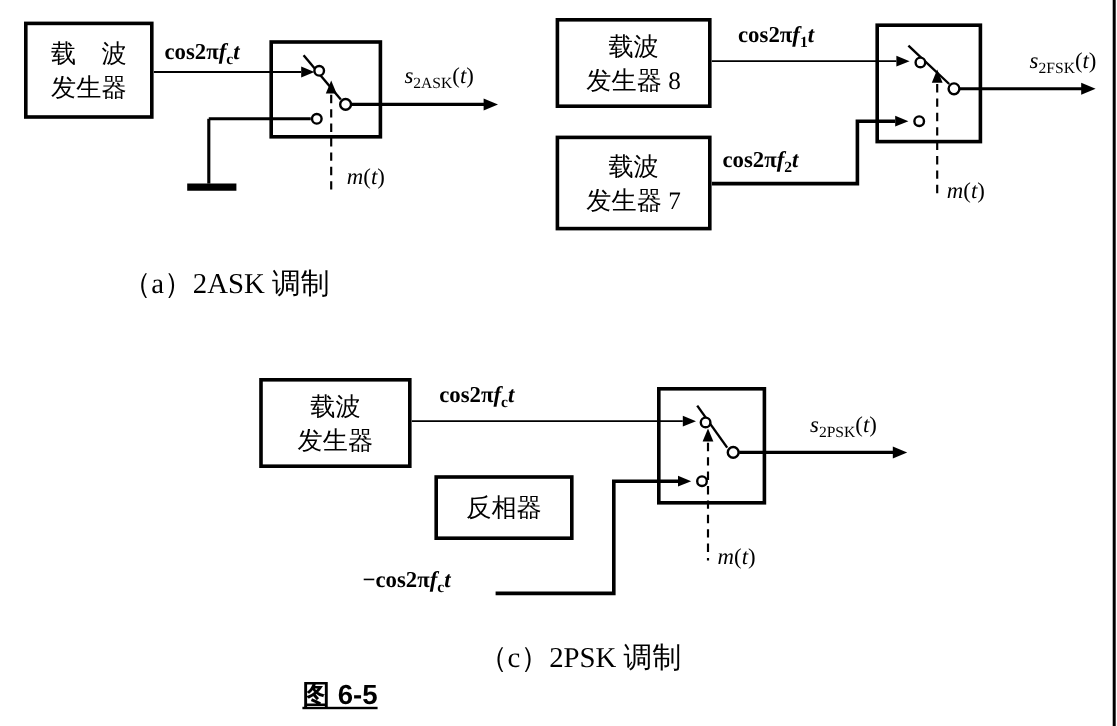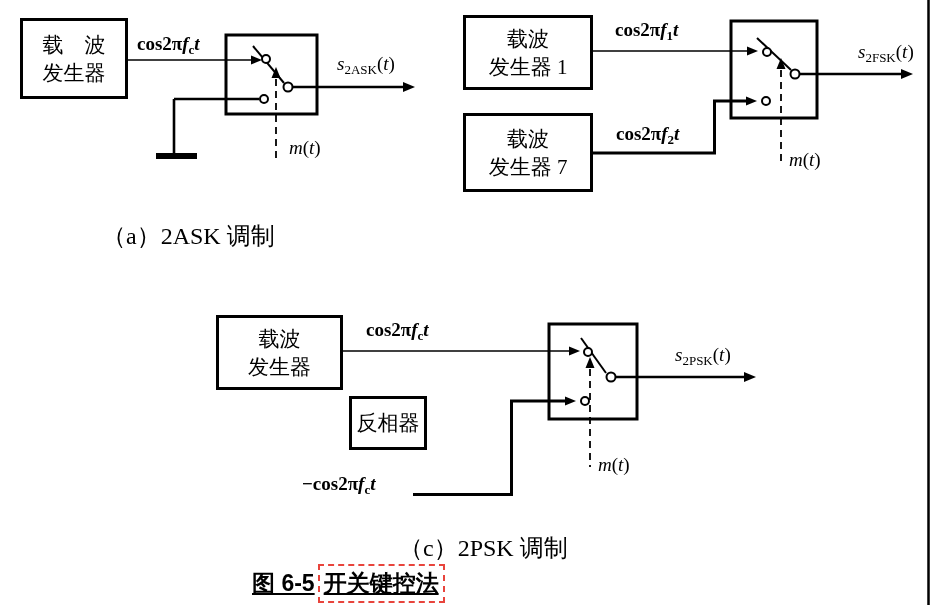--- a/index.html
+++ b/index.html
@@ -97,42 +97,41 @@
     <span>载　波</span>
     <span>发生器</span>
   </div>
   <div class="mlabel" style="left:137px;top:33px"><span>cos2π</span><i>f</i><sub>c</sub><i>t</i></div>
   <div class="slabel" style="left:337px;top:53px"><i>s</i><sub>2ASK</sub><span>(</span><i>t</i><span>)</span></div>
   <div class="slabel" style="left:289px;top:137px"><i>m</i><span>(</span><i>t</i><span>)</span></div>
   <div class="cap" style="left:102px;top:220px">（a）2ASK 调制</div>
 
   <div class="blockbox" style="left:463px;top:15px;width:130px;height:75px">
     <span>载波</span>
-    <span>发生器 1</span>
+    <span>发生器 8</span>
   </div>
   <div class="blockbox" style="left:463px;top:113px;width:130px;height:79px">
     <span>载波</span>
     <span>发生器 7</span>
   </div>
   <div class="mlabel" style="left:615px;top:19px"><span>cos2π</span><i>f</i><sub>1</sub><i>t</i></div>
-  <div class="mlabel" style="left:616px;top:123px"><span>cos2π</span><i>f</i><sub>2</sub><i>t</i></div>
+  <div class="mlabel" style="left:602px;top:123px"><span>cos2π</span><i>f</i><sub>2</sub><i>t</i></div>
   <div class="slabel" style="left:858px;top:41px"><i>s</i><sub>2FSK</sub><span>(</span><i>t</i><span>)</span></div>
   <div class="slabel" style="left:789px;top:149px"><i>m</i><span>(</span><i>t</i><span>)</span></div>
 
   <div class="blockbox" style="left:216px;top:315px;width:127px;height:75px">
     <span>载波</span>
     <span>发生器</span>
   </div>
-  <div class="blockbox" style="left:349px;top:396px;width:78px;height:54px">
+  <div class="blockbox" style="left:362px;top:396px;width:116px;height:54px">
     <span>反相器</span>
   </div>
   <div class="mlabel" style="left:366px;top:319px"><span>cos2π</span><i>f</i><sub>c</sub><i>t</i></div>
   <div class="mlabel" style="left:302px;top:473px"><span>−cos2π</span><i>f</i><sub>c</sub><i>t</i></div>
   <div class="slabel" style="left:675px;top:344px"><i>s</i><sub>2PSK</sub><span>(</span><i>t</i><span>)</span></div>
   <div class="slabel" style="left:598px;top:454px"><i>m</i><span>(</span><i>t</i><span>)</span></div>
   <div class="cap" style="left:399px;top:532px">（c）2PSK 调制</div>
 
   <div class="figcap" style="left:252px;top:564px">
     <span>图 6-5</span>
-    <span class="redbox">开关键控法</span>
   </div>
 
 </div>
 
 </body></html>

